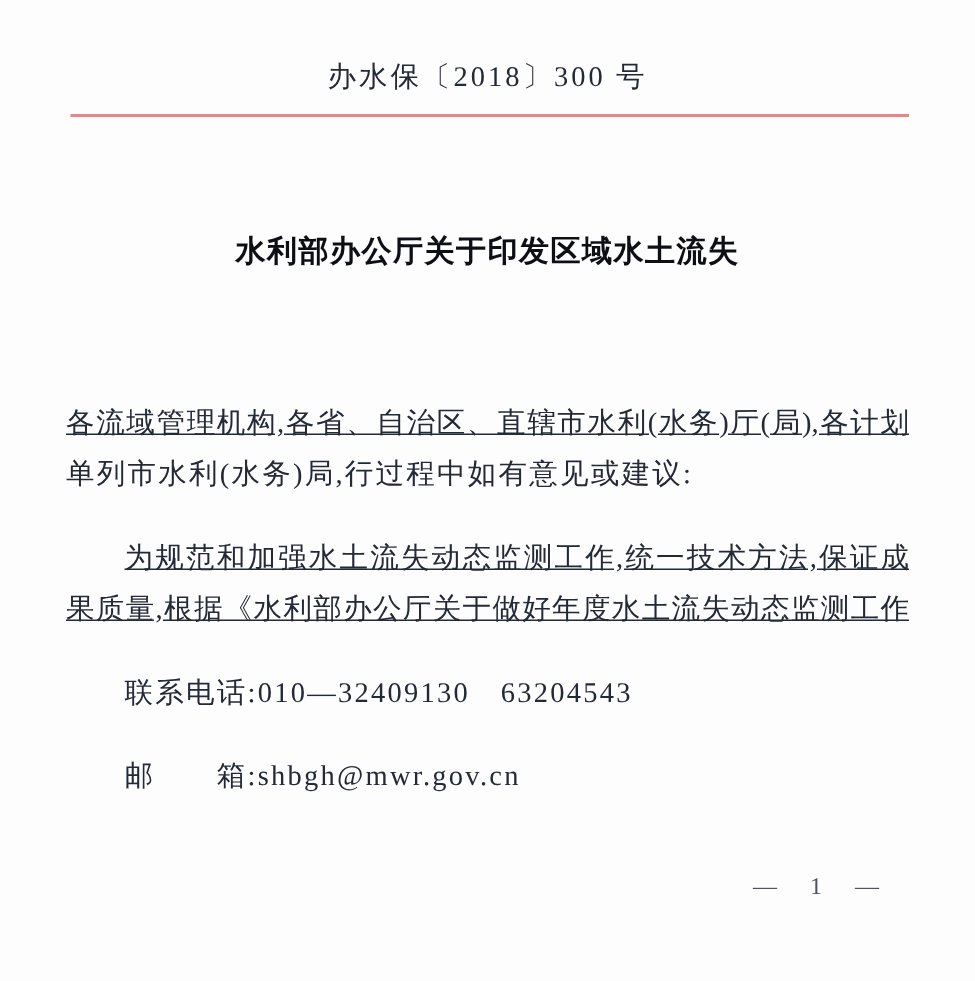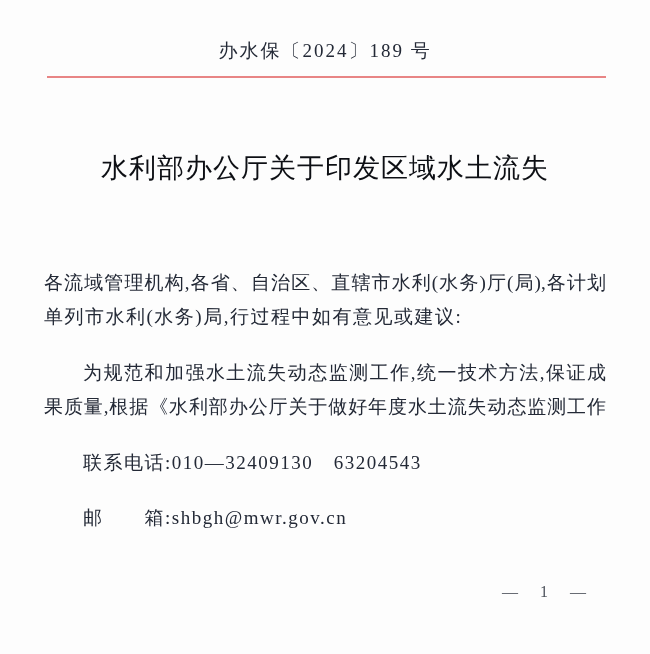--- a/index.html
+++ b/index.html
@@ -41,22 +41,22 @@
   }
   .title-block {
     position: absolute;
     top: 146px;
     left: 0;
     width: 100%;
     text-align: center;
     color: var(--title-text);
   }
   .title-line {
-    font-size: 27px;
-    font-weight: normal;
+    font-size: 20px;
+    font-weight: bold;
     line-height: 44px;
     letter-spacing: 1px;
   }
   .content {
     position: absolute;
     top: 266px;
     left: 44px;
     width: 562px;
     font-size: 19px;
     color: var(--body-text);
@@ -65,39 +65,40 @@
     height: 34.4px;
     line-height: 34.4px;
     letter-spacing: 1.5px;
     white-space: nowrap;
   }
   .line.j {
     text-align: justify;
     text-align-last: justify;
     letter-spacing: normal;
     white-space: normal;
+    text-decoration: underline;
   }
   .line.ind { padding-left: 39px; margin-top: 21px; }
   .line.j.ind { padding-left: 0; text-indent: 39px; }
   .page-number {
     position: absolute;
     top: 583px;
     right: 60px;
     font-size: 16px;
     letter-spacing: 4px;
     word-spacing: 10px;
     color: var(--pagenum-text);
   }
 </style>
 </head>
 <body>
 
 <div class="page">
 
-  <div class="doc-number">办水保〔2024〕189 号</div>
+  <div class="doc-number">办水保〔2018〕300 号</div>
 
   <div class="red-rule"></div>
 
   <div class="title-block">
     <div class="title-line">水利部办公厅关于印发区域水土流失</div>
   </div>
 
   <div class="content">
     <div class="line j">各流域管理机构,各省、自治区、直辖市水利(水务)厅(局),各计划</div>
     <div class="line">单列市水利(水务)局,行过程中如有意见或建议:</div>

